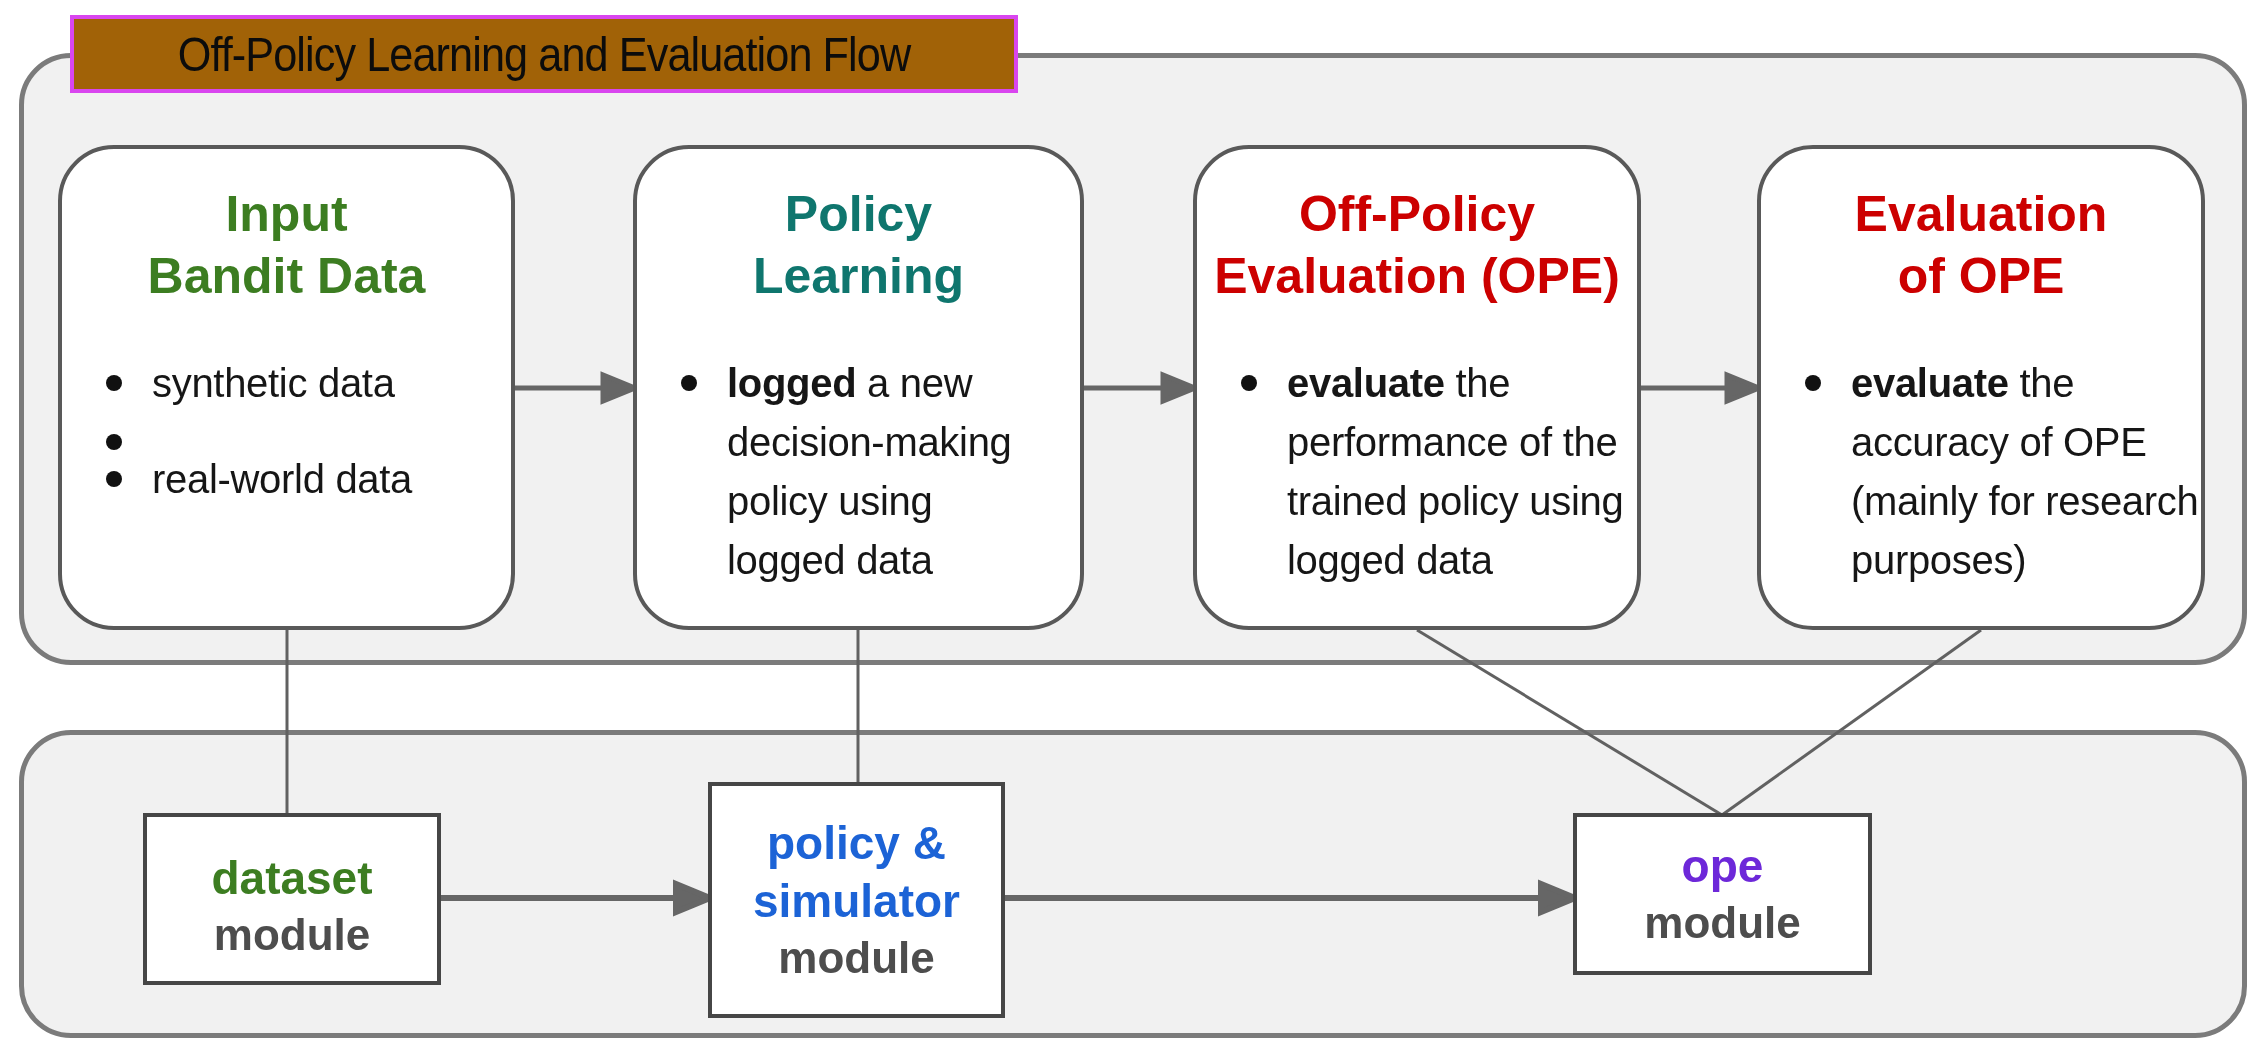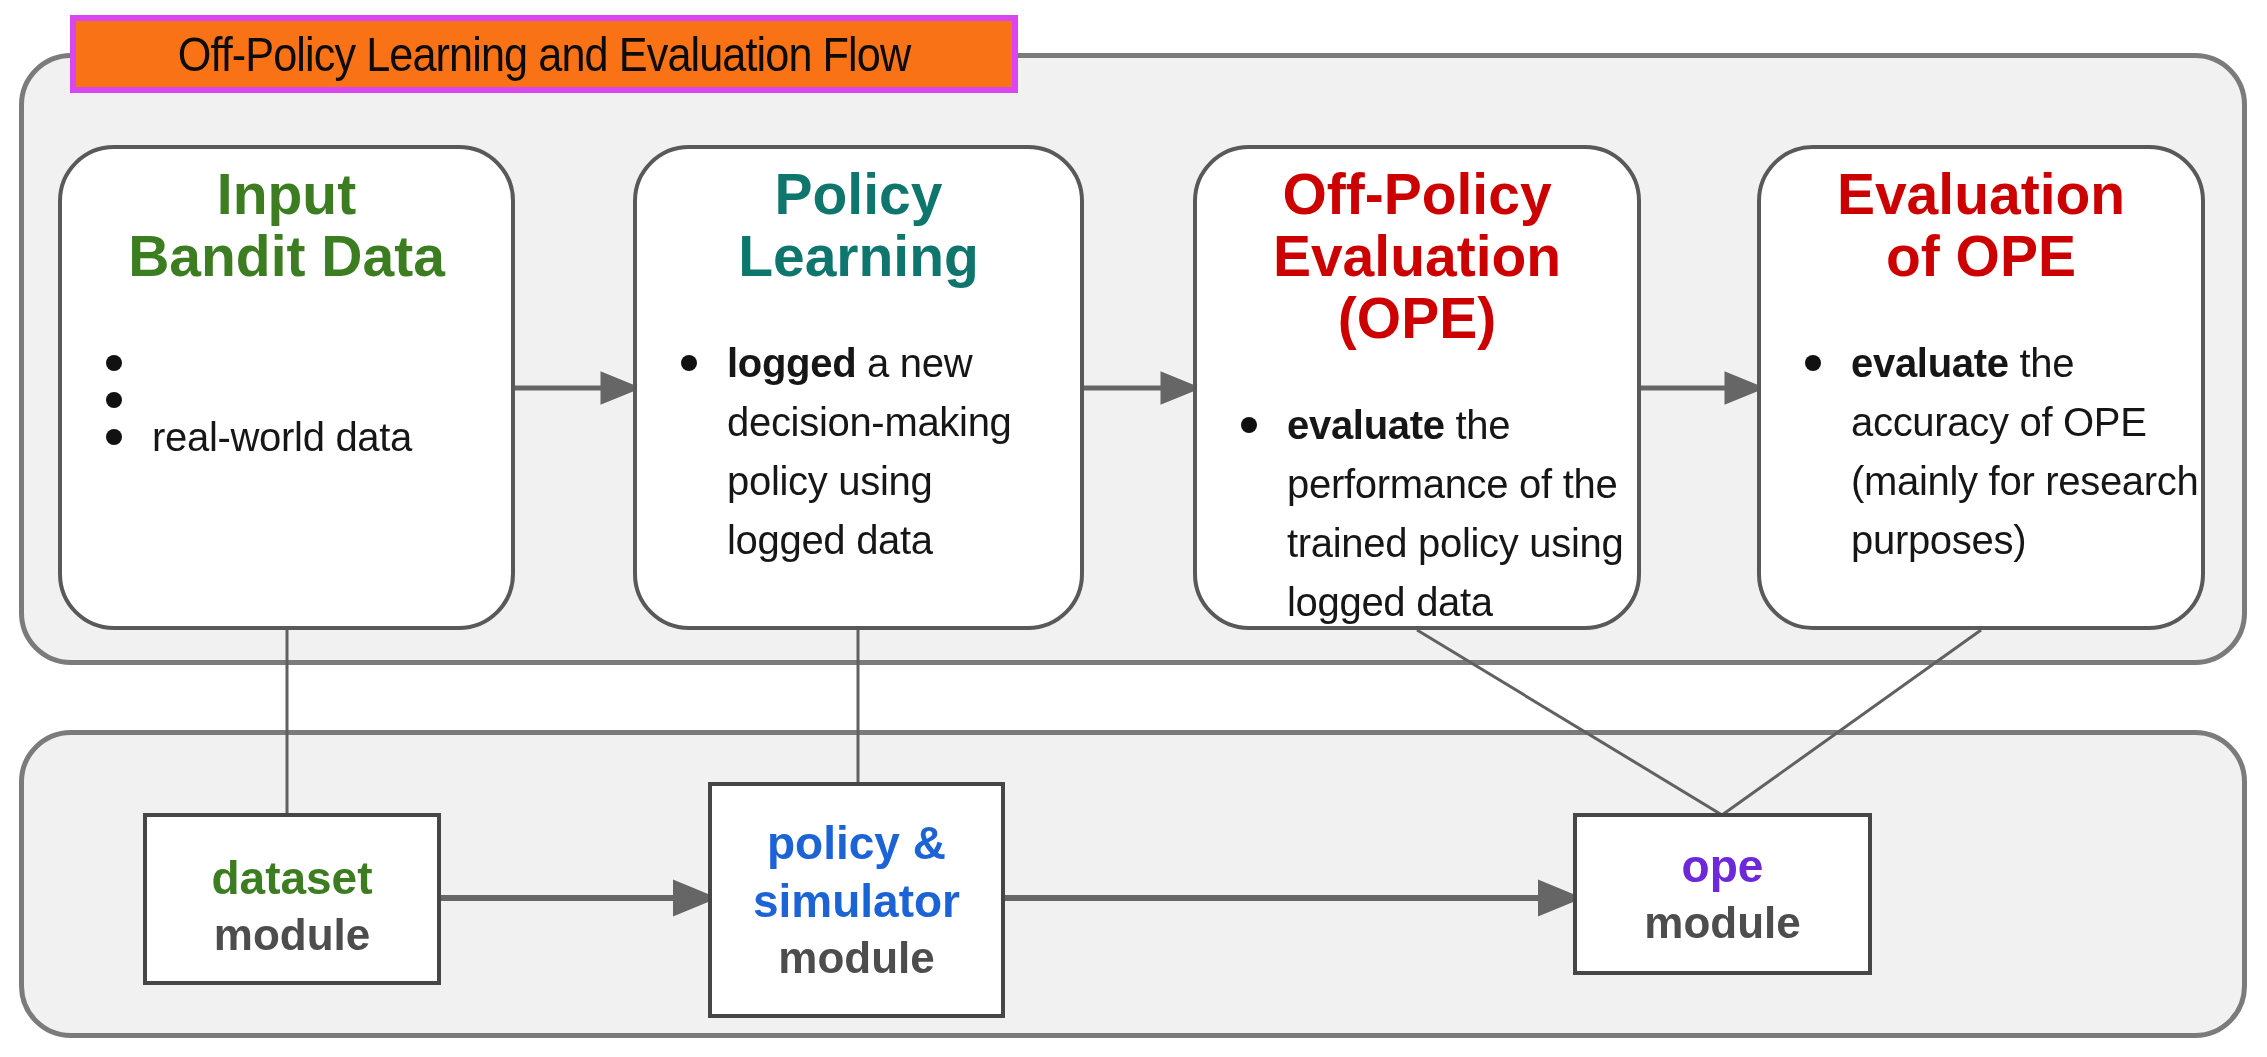--- a/index.html
+++ b/index.html
@@ -32,22 +32,22 @@
   #connector-layer {
     position: absolute;
     left: 0; top: 0;
     width: 2267px; height: 1057px;
     z-index: 5;
   }
 
   
   .section-title-box {
     position: absolute;
-    background: #f97316;
-    border: 6px solid #d946ef;
+    background: #a16207;
+    border: 4px solid #d946ef;
     box-sizing: border-box;
     z-index: 20;
     display: flex;
     align-items: center;
     justify-content: center;
   }
   #flow-title-box   { left: 70px; top: 15px;  width: 948px; height: 78px; }
   #module-title-box { left: 52px; top: 696px; width: 722px; height: 76px; }
   .section-title-text {
     font-size: 48px;
@@ -63,23 +63,23 @@
     top: 145px;
     height: 485px;
     background: #ffffff;
     border: 4px solid #595959;
     border-radius: 56px;
     box-sizing: border-box;
     z-index: 10;
     overflow: hidden;
   }
   .box-title {
-    margin-top: 14px;
+    margin-top: 34px;
     text-align: center;
-    font-size: 57px;
+    font-size: 50px;
     font-weight: 700;
     line-height: 62px;
     white-space: pre-line;
   }
   .bullets {
     list-style: none;
     margin: 47px 0 0 0;
     padding: 0 8px 0 44px;
   }
   .bullet {
@@ -165,20 +165,21 @@
   <div id="flow-title-box" class="section-title-box">
     <span class="section-title-text">Off-Policy Learning and Evaluation Flow</span>
   </div>
 
   <div class="flow-box" style="left:58px;width:457px">
     <div class="box-title" style="color: rgb(60, 125, 33);">Input
 Bandit Data</div>
     <ul class="bullets">
       <li class="bullet">
         <span class="dot"></span>
+        <span class="bullet-text"><b></b><span>synthetic data</span></span>
       </li>
       <li class="bullet">
         <span class="dot"></span>
       </li>
       <li class="bullet">
         <span class="dot"></span>
         <span class="bullet-text"><b></b><span>real-world data</span></span>
       </li>
     </ul>
   </div>

